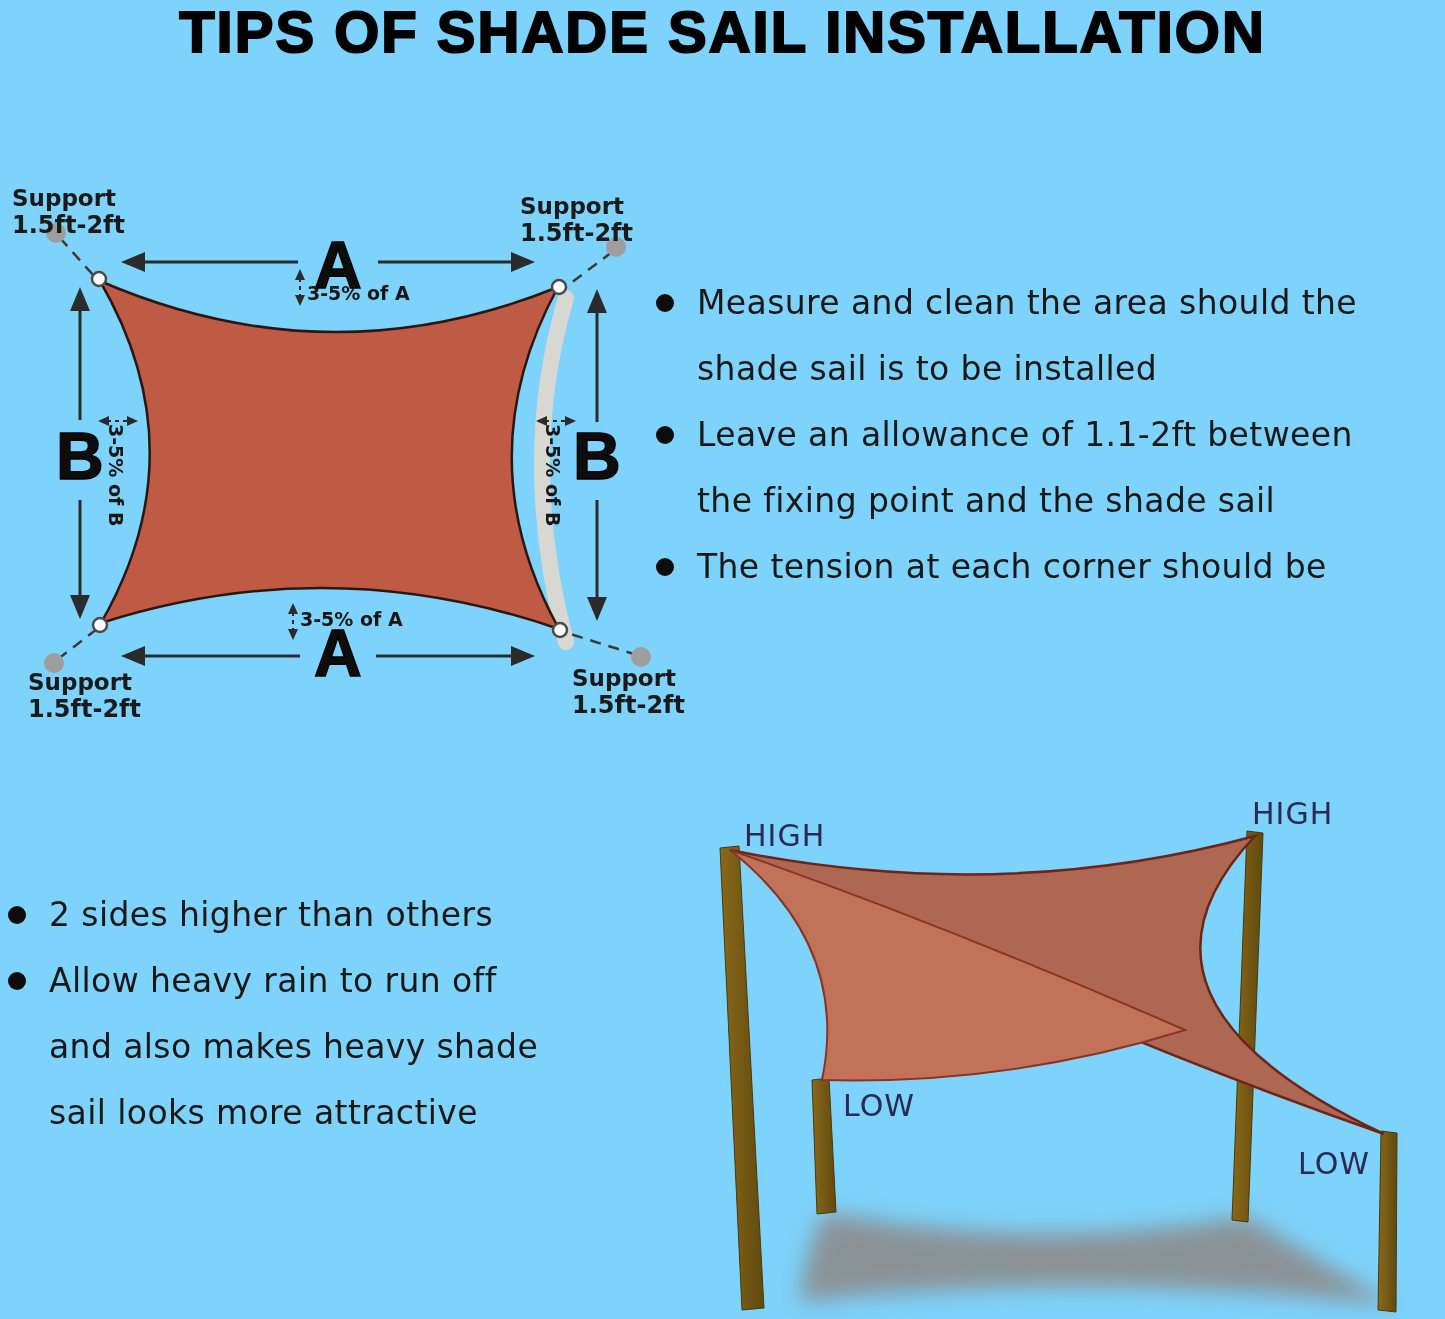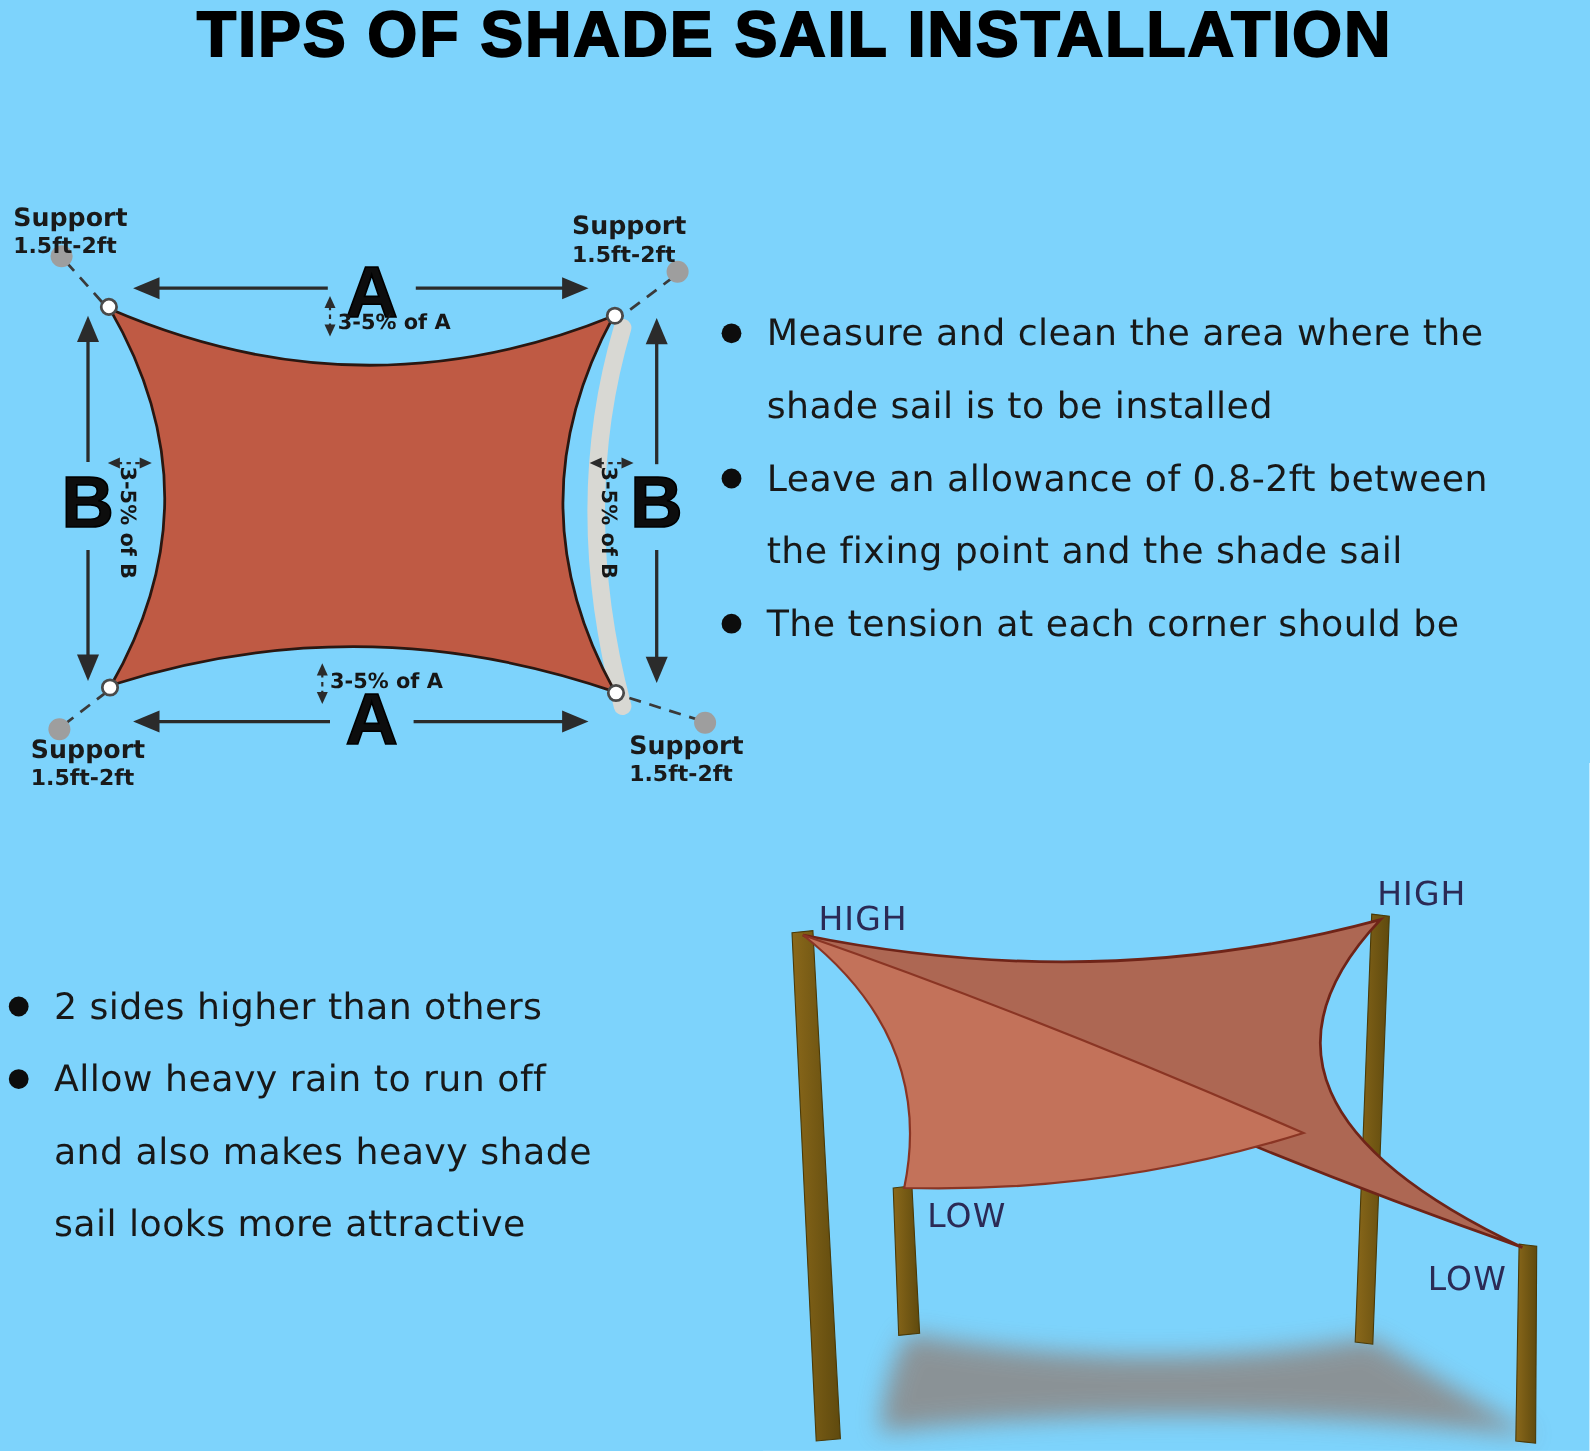--- a/index.html
+++ b/index.html
@@ -8,21 +8,21 @@
     font-family:"DejaVu Sans", sans-serif; overflow:hidden; color:#111;
   }
   .scene { position:absolute; left:0; top:0; }
   .title {
     position:absolute; top:-2px; left:0; width:100%; text-align:center;
     font-family:"Liberation Sans", sans-serif; font-weight:bold; font-size:58px;
     letter-spacing:2px; color:#000; -webkit-text-stroke:2px #000; white-space:nowrap;
   }
   .support { position:absolute; font-weight:bold; color:#1a1a1a; line-height:1.12; }
   .support .l1 { font-size:23px; }
-  .support .l2 { font-size:20px; }
+  .support .l2 { font-size:24px; }
   .dim {
     position:absolute; font-family:"Liberation Sans", sans-serif; font-weight:bold;
     font-size:66px; color:#0d0d0d; -webkit-text-stroke:1.5px #000; line-height:1;
   }
   .offset { position:absolute; font-size:19px; font-weight:bold; color:#161616; white-space:nowrap; }
   .offset.vert { transform:rotate(90deg); transform-origin:0 0; }
   .hl { position:absolute; font-size:30px; font-weight:500; letter-spacing:1px; white-space:nowrap; }
   .tips { position:absolute; font-size:33px; color:#181818; letter-spacing:0.4px; }
   .tip-item { display:flex; align-items:flex-start; }
   .tip-dot { flex:none; width:18px; height:18px; border-radius:50%; background:#0d0d0d; margin-top:24px; }
@@ -158,28 +158,28 @@
 
   <div class="hl" style="left:744px; top:818px; color:#2b2a55;">HIGH</div>
   <div class="hl" style="left:1252px; top:796px; color:#2b2a55;">HIGH</div>
   <div class="hl" style="left:843px; top:1088px; color:#2b2a55;">LOW</div>
   <div class="hl" style="left:1298px; top:1146px; color:#2b2a55;">LOW</div>
 
   <div class="tips" style="left:656px; top:270px;">
     <div class="tip-item">
       <div class="tip-dot"></div>
       <div class="tip-lines">
-        <div class="tip-line">Measure and clean the area where the</div>
+        <div class="tip-line">Measure and clean the area should the</div>
         <div class="tip-line">shade sail is to be installed</div>
       </div>
     </div>
     <div class="tip-item">
       <div class="tip-dot"></div>
       <div class="tip-lines">
-        <div class="tip-line">Leave an allowance of 0.8-2ft between</div>
+        <div class="tip-line">Leave an allowance of 1.1-2ft between</div>
         <div class="tip-line">the fixing point and the shade sail</div>
       </div>
     </div>
     <div class="tip-item">
       <div class="tip-dot"></div>
       <div class="tip-lines">
         <div class="tip-line">The tension at each corner should be</div>
       </div>
     </div>
   </div>

